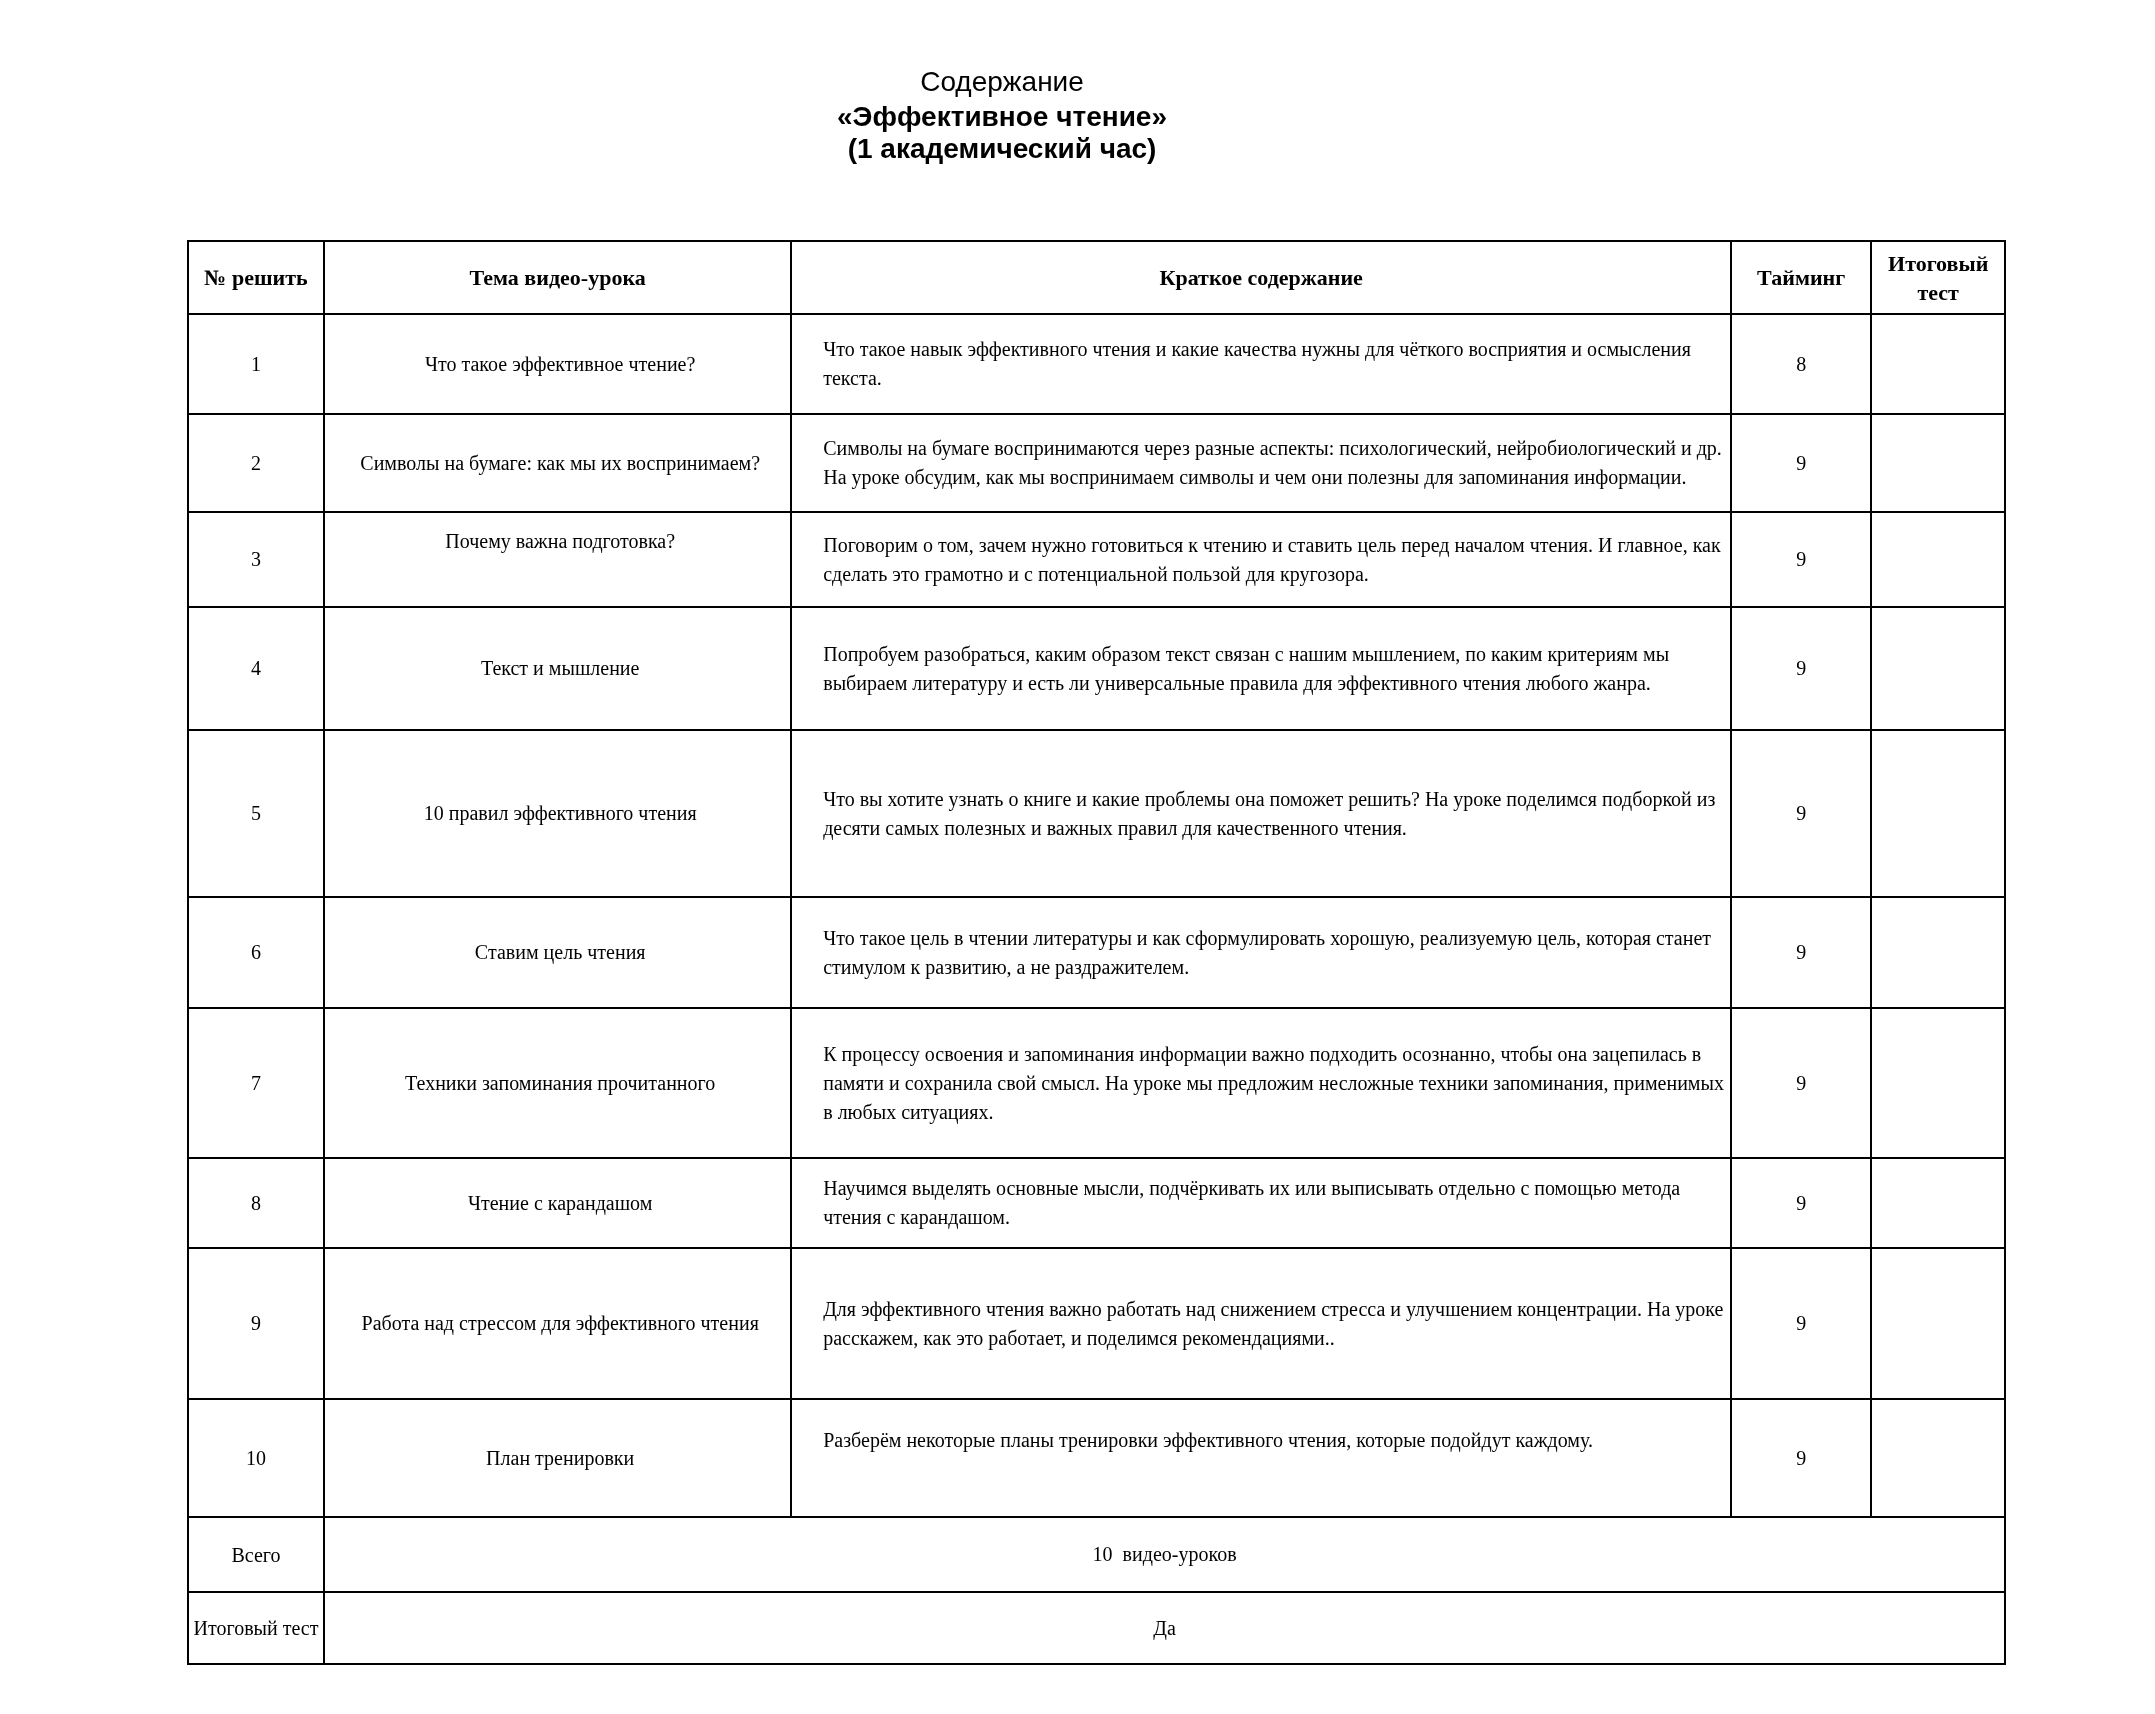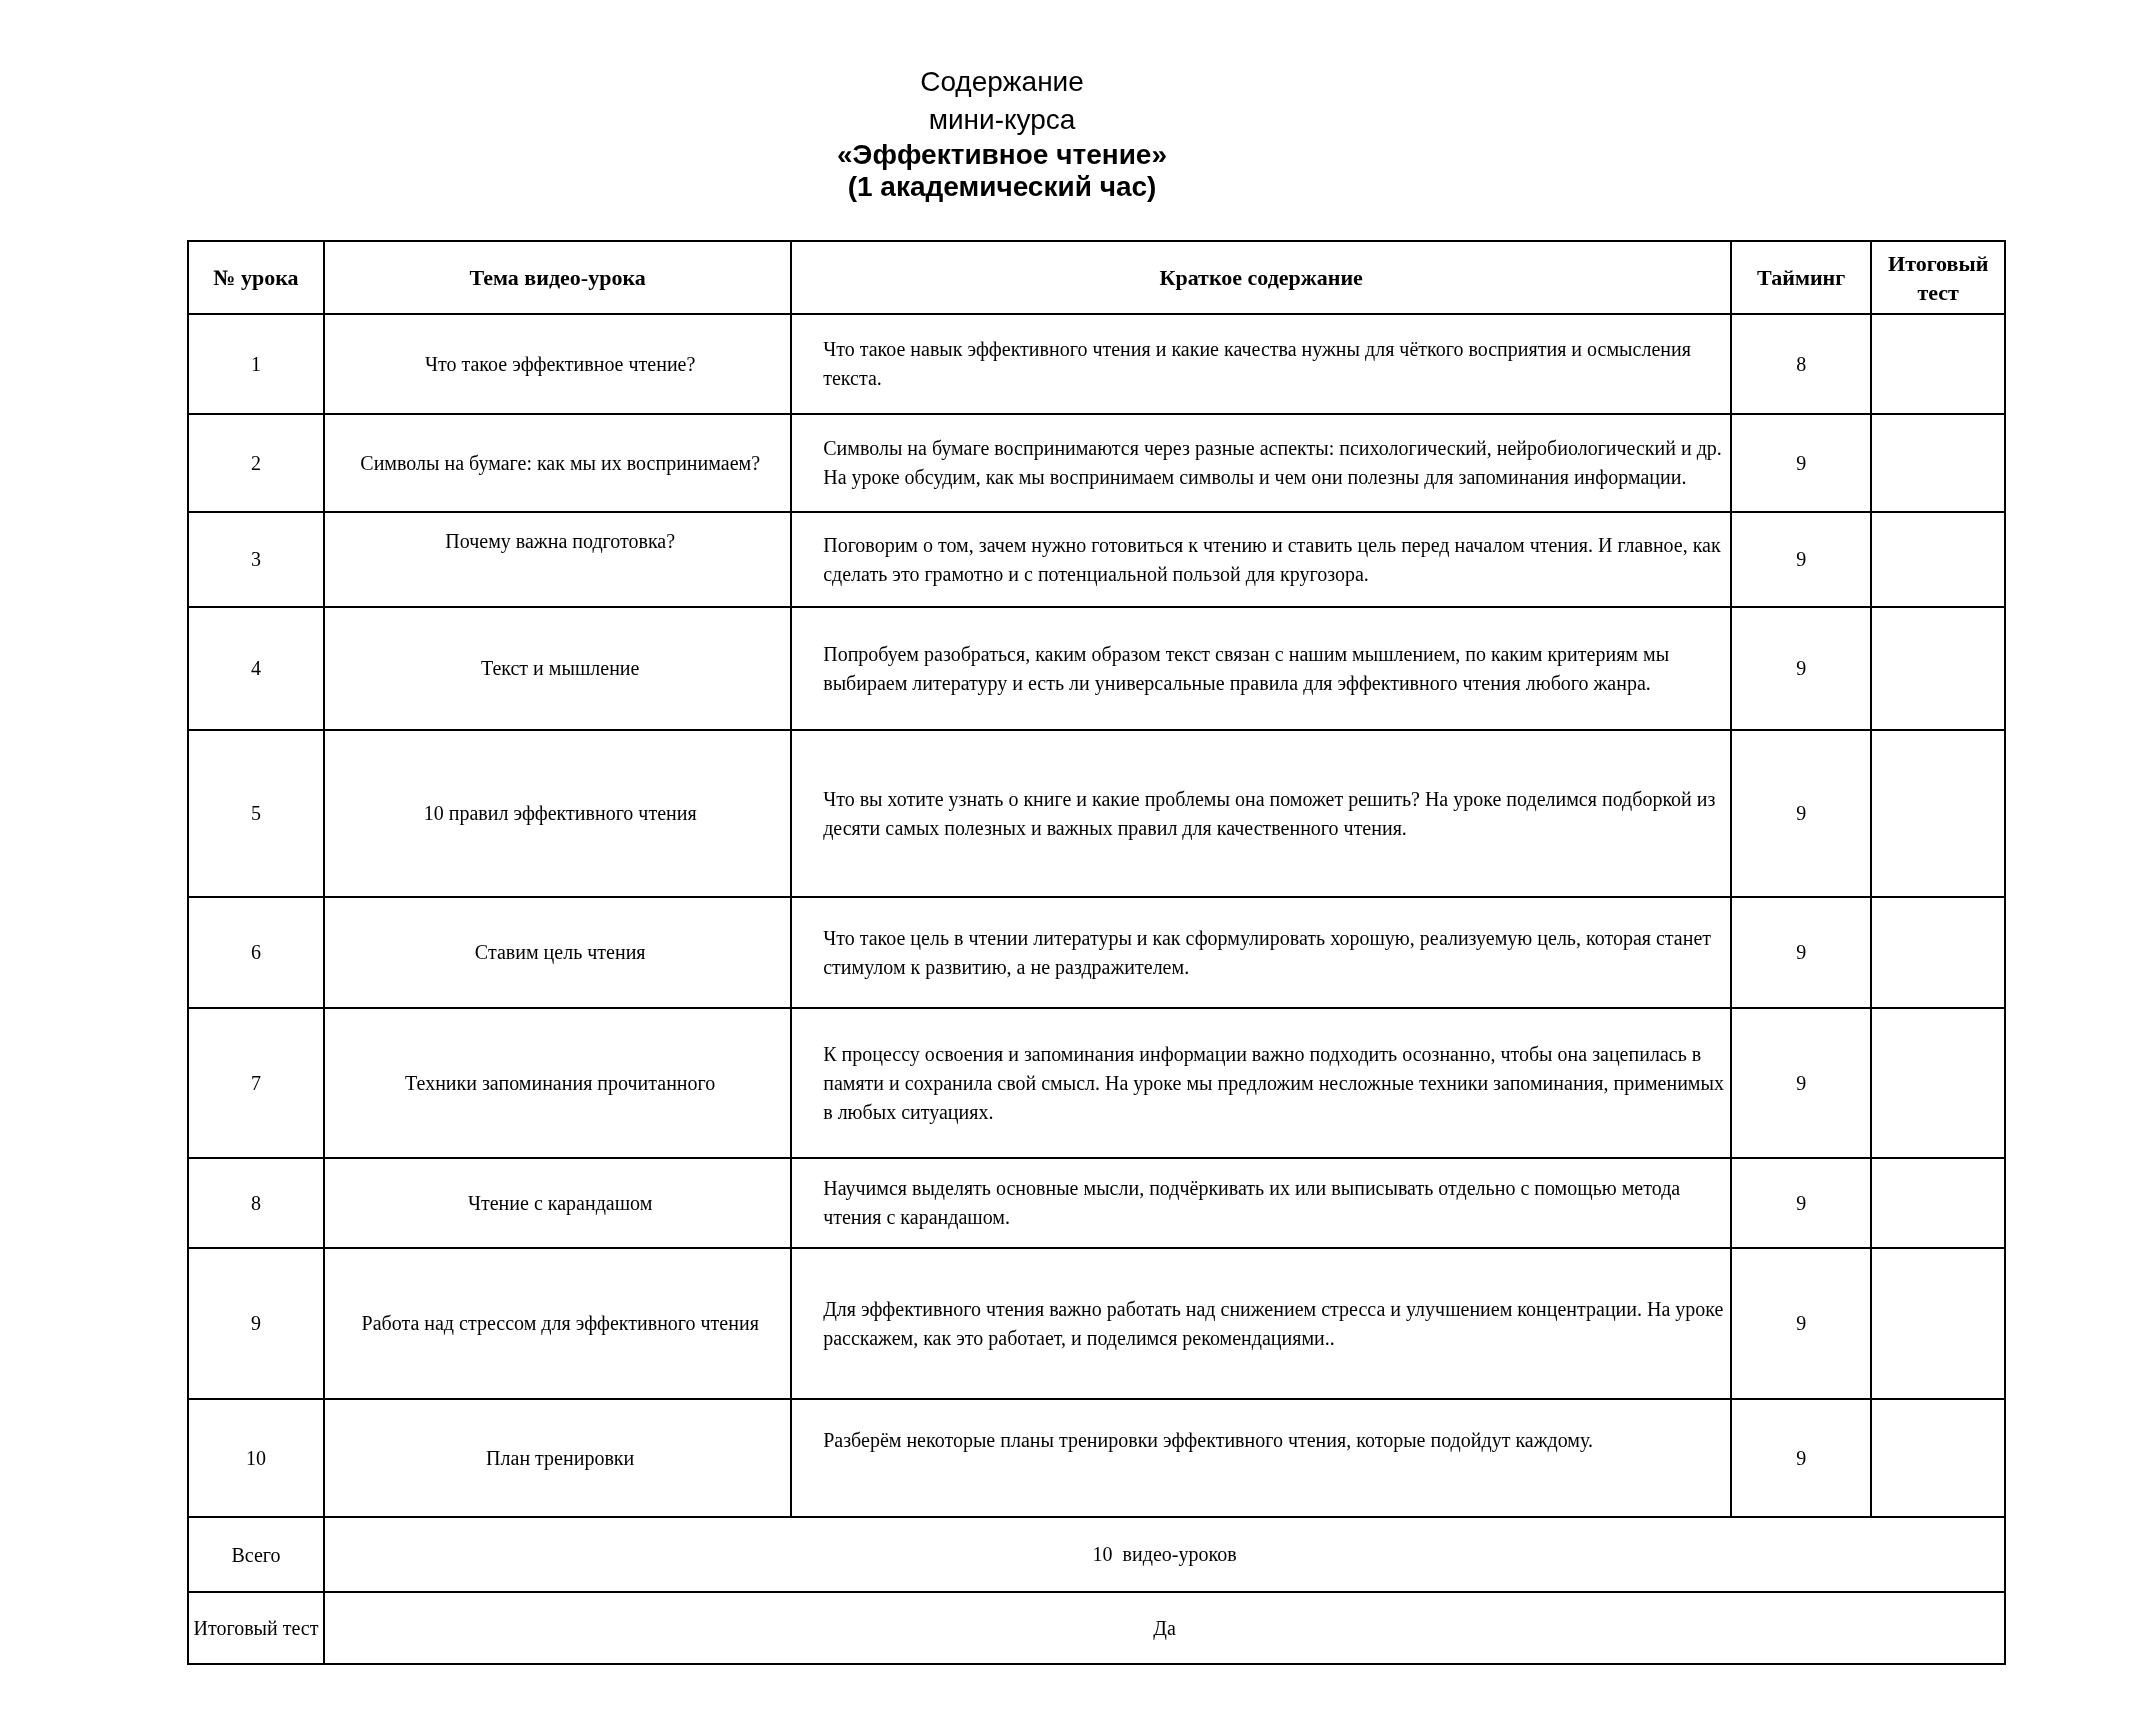--- a/index.html
+++ b/index.html
@@ -35,29 +35,28 @@
   td.c-desc.top { vertical-align: top; padding-top: 12px !important; }
   td.c-topic.top { vertical-align: top; padding-top: 17.4px !important; }
   .span-cell { text-align: center; }
   .foot-label { text-align: center; line-height: 26px; }
 </style>
 </head>
 <body>
 
 <div class="title-block">
   <span class="title-line">Содержание</span>
-  <span class="title-line">мини-курса</span>
   <span class="title-line bold">«Эффективное чтение»</span>
   <span class="title-line sub-bold">(1 академический час)</span>
 </div>
 
 <table class="course">
   <thead>
     <tr style="height:73px">
-      <th class="c-num">№ урока</th>
+      <th class="c-num">№ решить</th>
       <th style="width:465px">Тема видео-урока</th>
       <th style="width:938px">Краткое содержание</th>
       <th class="c-time">Тайминг</th>
       <th class="c-test">Итоговый тест</th>
     </tr>
   </thead>
   <tbody>
     <tr style="height:100px">
       <td class="c-num">1</td>
       <td class="c-topic">Что такое эффективное чтение?</td>

